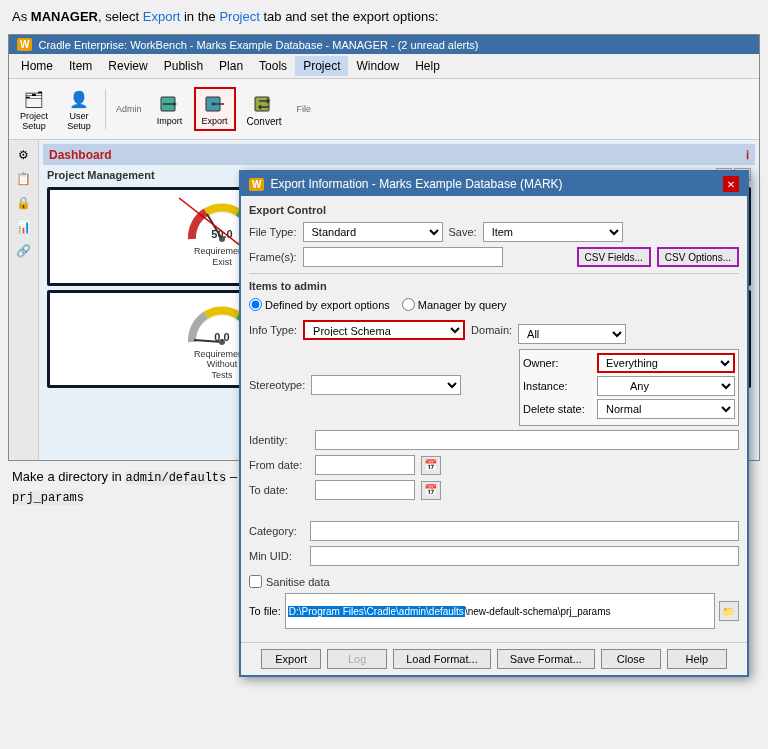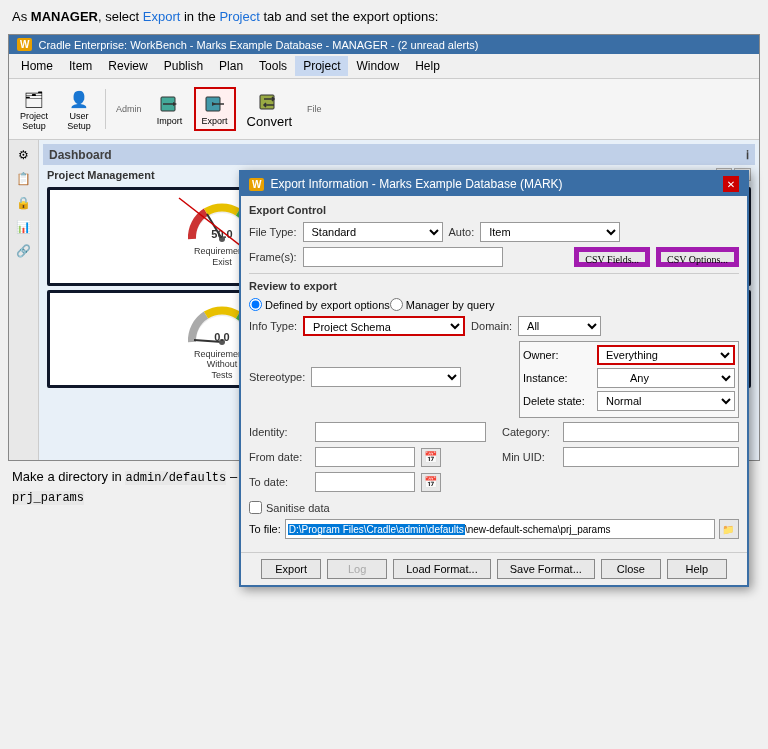--- a/index.html
+++ b/index.html
@@ -133,21 +133,21 @@
     
     .dashboard {
       flex: 1;
       background: #e8f0f8;
       padding: 4px;
       overflow: hidden;
     }
     .dashboard-title {
       font-size: 12px;
       font-weight: bold;
-      color: #404040;
+      color: #b91c1c;
       background: #c0d0e8;
       padding: 2px 6px;
       display: flex;
       align-items: center;
       justify-content: space-between;
     }
     .project-mgmt-title {
       font-size: 11px;
       font-weight: bold;
       color: #333;
@@ -279,38 +279,38 @@
     .form-select-wide { width: 140px; }
     .form-input {
       border: 1px solid #999;
       background: #fff;
       font-size: 11px;
       padding: 2px 4px;
       height: 20px;
     }
 
     .csv-btn {
-      border: 5px solid #a21caf;
+      border: 2px solid #a21caf;
       background: #e8e8e8;
       font-size: 10px;
       padding: 2px 6px;
       cursor: pointer;
       height: 20px;
-      font-family: Liberation Serif, serif;
     }
 
     .divider-line {
       border: none;
       border-top: 1px solid #ccc;
       margin: 6px 0;
     }
 
     
     .radio-group {
       display: flex;
+      gap: 12px;
       align-items: center;
       margin-bottom: 5px;
     }
     .radio-option {
       display: flex;
       align-items: center;
       gap: 3px;
       font-size: 11px;
     }
 
@@ -472,21 +472,21 @@
       <span style="font-size:9px;">Export</span>
     </div>
     <div class="toolbar-btn">
       <div class="icon-box">
         <svg width="22" height="22" viewBox="0 0 22 22">
             <rect x="2" y="4" width="14" height="14" rx="1" fill="#9a4" stroke="#333" stroke-width="1"></rect>
             <path d="M6,8 L16,8 M14,6 L16,8 L14,10" stroke="#333" stroke-width="1.5" fill="none"></path>
             <path d="M6,14 L16,14 M8,12 L6,14 L8,16" stroke="#333" stroke-width="1.5" fill="none"></path>
           </svg>
       </div>
-      <span style="font-size:13px;">Convert</span>
+      <span style="font-size:10px;">Convert</span>
     </div>
     <div style="display:flex;flex-direction:column;align-items:center;margin:0 4px;">
       <span style="font-size:9px;color:#666;">File</span>
     </div>
   </div>
 
   <div class="content-area">
 
     <div class="sidebar">
       <div class="sidebar-icon">⚙</div>
@@ -621,56 +621,56 @@
 
       <div class="dialog-body">
 
         <div class="dialog-section-title">Export Control</div>
 
         <div class="form-row">
           <span class="form-label">File Type:</span>
           <select class="form-select form-select-wide">
             <option>Standard</option>
           </select>
-          <span class="form-label">Auto:</span>
+          <span class="form-label">Save:</span>
           <select class="form-select form-select-wide">
             <option>Item</option>
           </select>
         </div>
 
         <div class="form-row">
           <span class="form-label">Frame(s):</span>
           <input class="form-input" style="width: 200px;" type="text" value="">
           <span style="flex:1;"></span>
           <button class="csv-btn">CSV Fields...</button>
           <button class="csv-btn">CSV Options...</button>
         </div>
 
         <hr class="divider-line">
 
-        <div class="dialog-section-title">Review to export</div>
+        <div class="dialog-section-title">Items to admin</div>
 
         <div class="radio-group">
           <label class="radio-option">
             <input type="radio" name="export-mode" checked="" style="">
             <span>Defined by export options</span>
           </label>
           <label class="radio-option">
             <input type="radio" name="export-mode" style="">
             <span>Manager by query</span>
           </label>
         </div>
 
         <div class="form-row">
           <span class="form-label">Info Type:</span>
           <select class="form-select highlighted-field" style="width:162px;">
             <option>Project Schema</option>
           </select>
           <span class="form-label">Domain:</span>
-          <select class="form-select" style="width:83px;">
+          <select class="form-select" style="width:108px;margin-top:8px;">
             <option>All</option>
           </select>
         </div>
 
         <div style="display:flex;gap:8px;align-items:center;">
 
           <div style="flex:1;">
             <div class="form-row">
               <span class="form-label">Stereotype:</span>
               <select class="form-select" style="width:150px;">
@@ -694,21 +694,21 @@
             </div>
             <div class="owner-row">
               <span class="owner-label">Delete state:</span>
               <select class="form-select" style="flex:1;">
                 <option>Normal</option>
               </select>
             </div>
           </div>
         </div>
 
-        <div style="display:flex;gap:16px;margin-top:4px;">
+        <div style="display:flex;gap:16px;margin-top:4px;flex-direction:column;">
           <div style="flex:1;">
             <div class="form-row">
               <span class="form-label" style="min-width:60px;">Identity:</span>
               <input class="form-input" style="flex: 1 1 0%;" type="text" value="">
             </div>
             <div class="form-row">
               <span class="form-label" style="min-width:60px;">From date:</span>
               <input class="form-input" style="width: 100px;" type="text" value="">
               <span style="font-size:11px;cursor:pointer;border:1px solid #999;padding:2px;background:#e8e8e8;">📅</span>
             </div>
@@ -730,21 +730,21 @@
           </div>
         </div>
 
         <div class="checkbox-row">
           <input type="checkbox" style="">
           <span class="form-label">Sanitise data</span>
         </div>
 
         <div class="file-path-row">
           <span class="file-path-label">To file:</span>
-          <div style="flex:1;border:1px solid #999;height:20px;background:#fff;display:flex;align-items:center;padding:0 2px;font-size:10px;overflow:hidden;">
+          <div style="flex:1;border:1px solid #999;height:36px;background:#fff;display:flex;align-items:center;padding:0 2px;font-size:10px;overflow:hidden;">
             <span style="background:#0078d7;color:#fff;padding:0 1px;">D:\Program Files\Cradle\admin\defaults</span>
               <span>\new-default-schema\prj_params</span>
           </div>
           <div class="file-browse-btn">📁</div>
         </div>
 
       </div>
 
       <div class="dialog-buttons">
         <button class="dialog-btn">Export</button>

